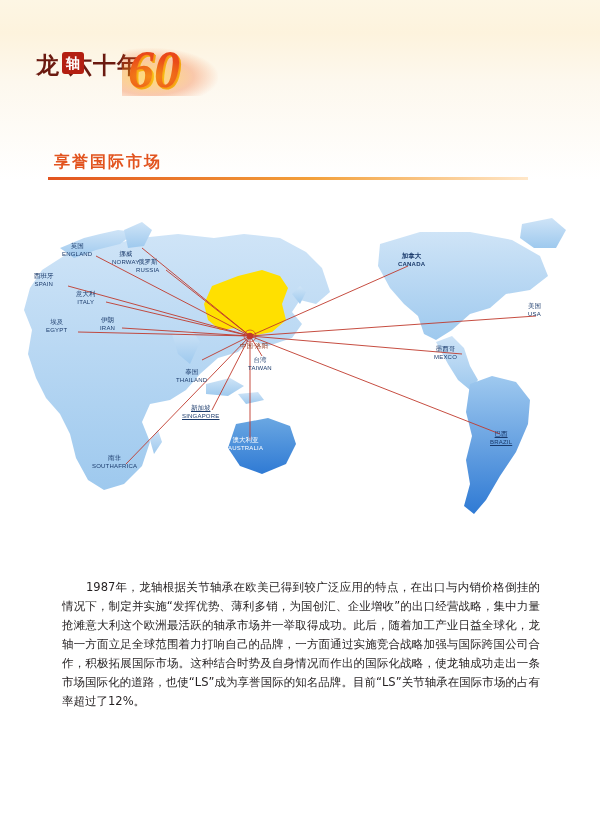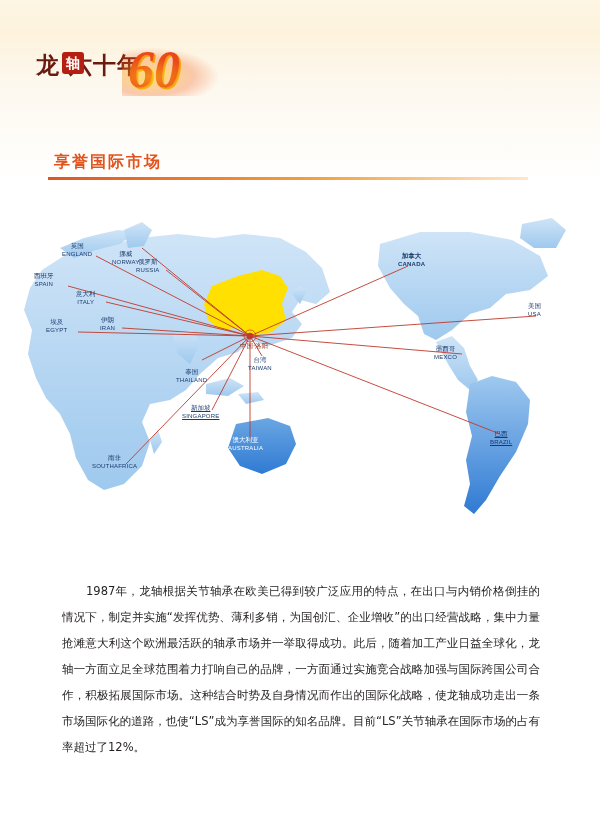--- a/index.html
+++ b/index.html
@@ -133,21 +133,21 @@
   }
 
   
   .body-text {
     position: absolute;
     left: 62px;
     top: 578px;
     width: 478px;
     font-family: "DejaVu Sans", sans-serif;
     font-size: 11.5px;
-    line-height: 26px;
+    line-height: 19px;
     color: #231f20;
     text-align: justify;
     text-indent: 24px;
   }
 </style>
 </head>
 <body>
 
 <div class="page">
 

